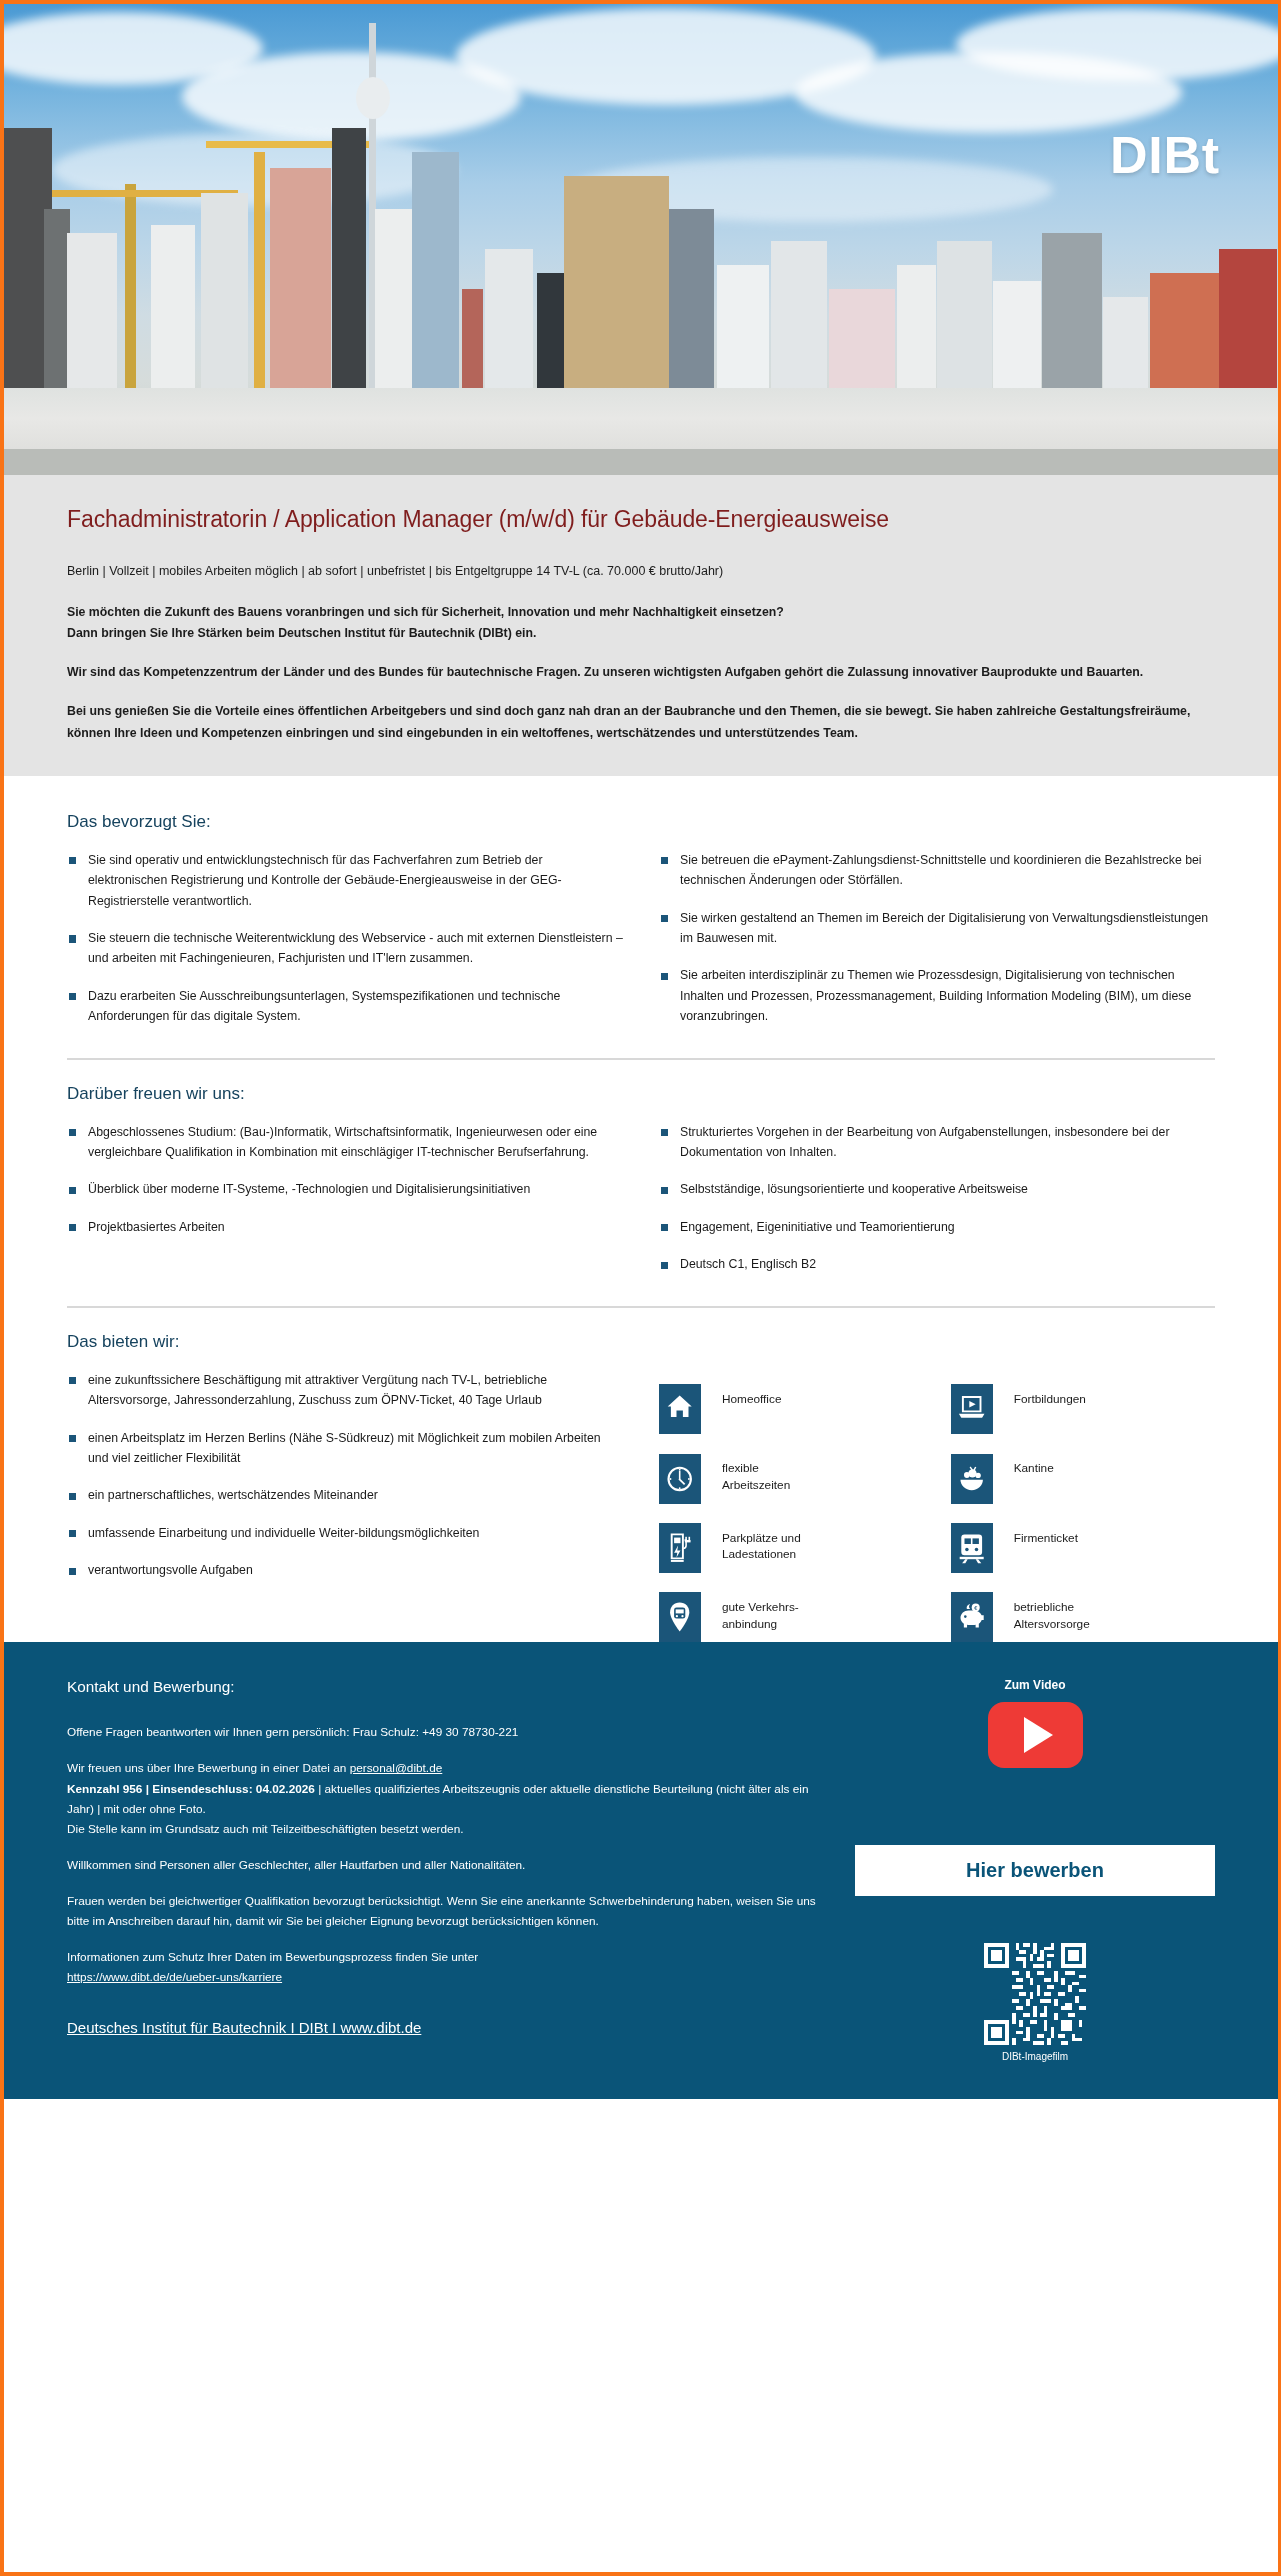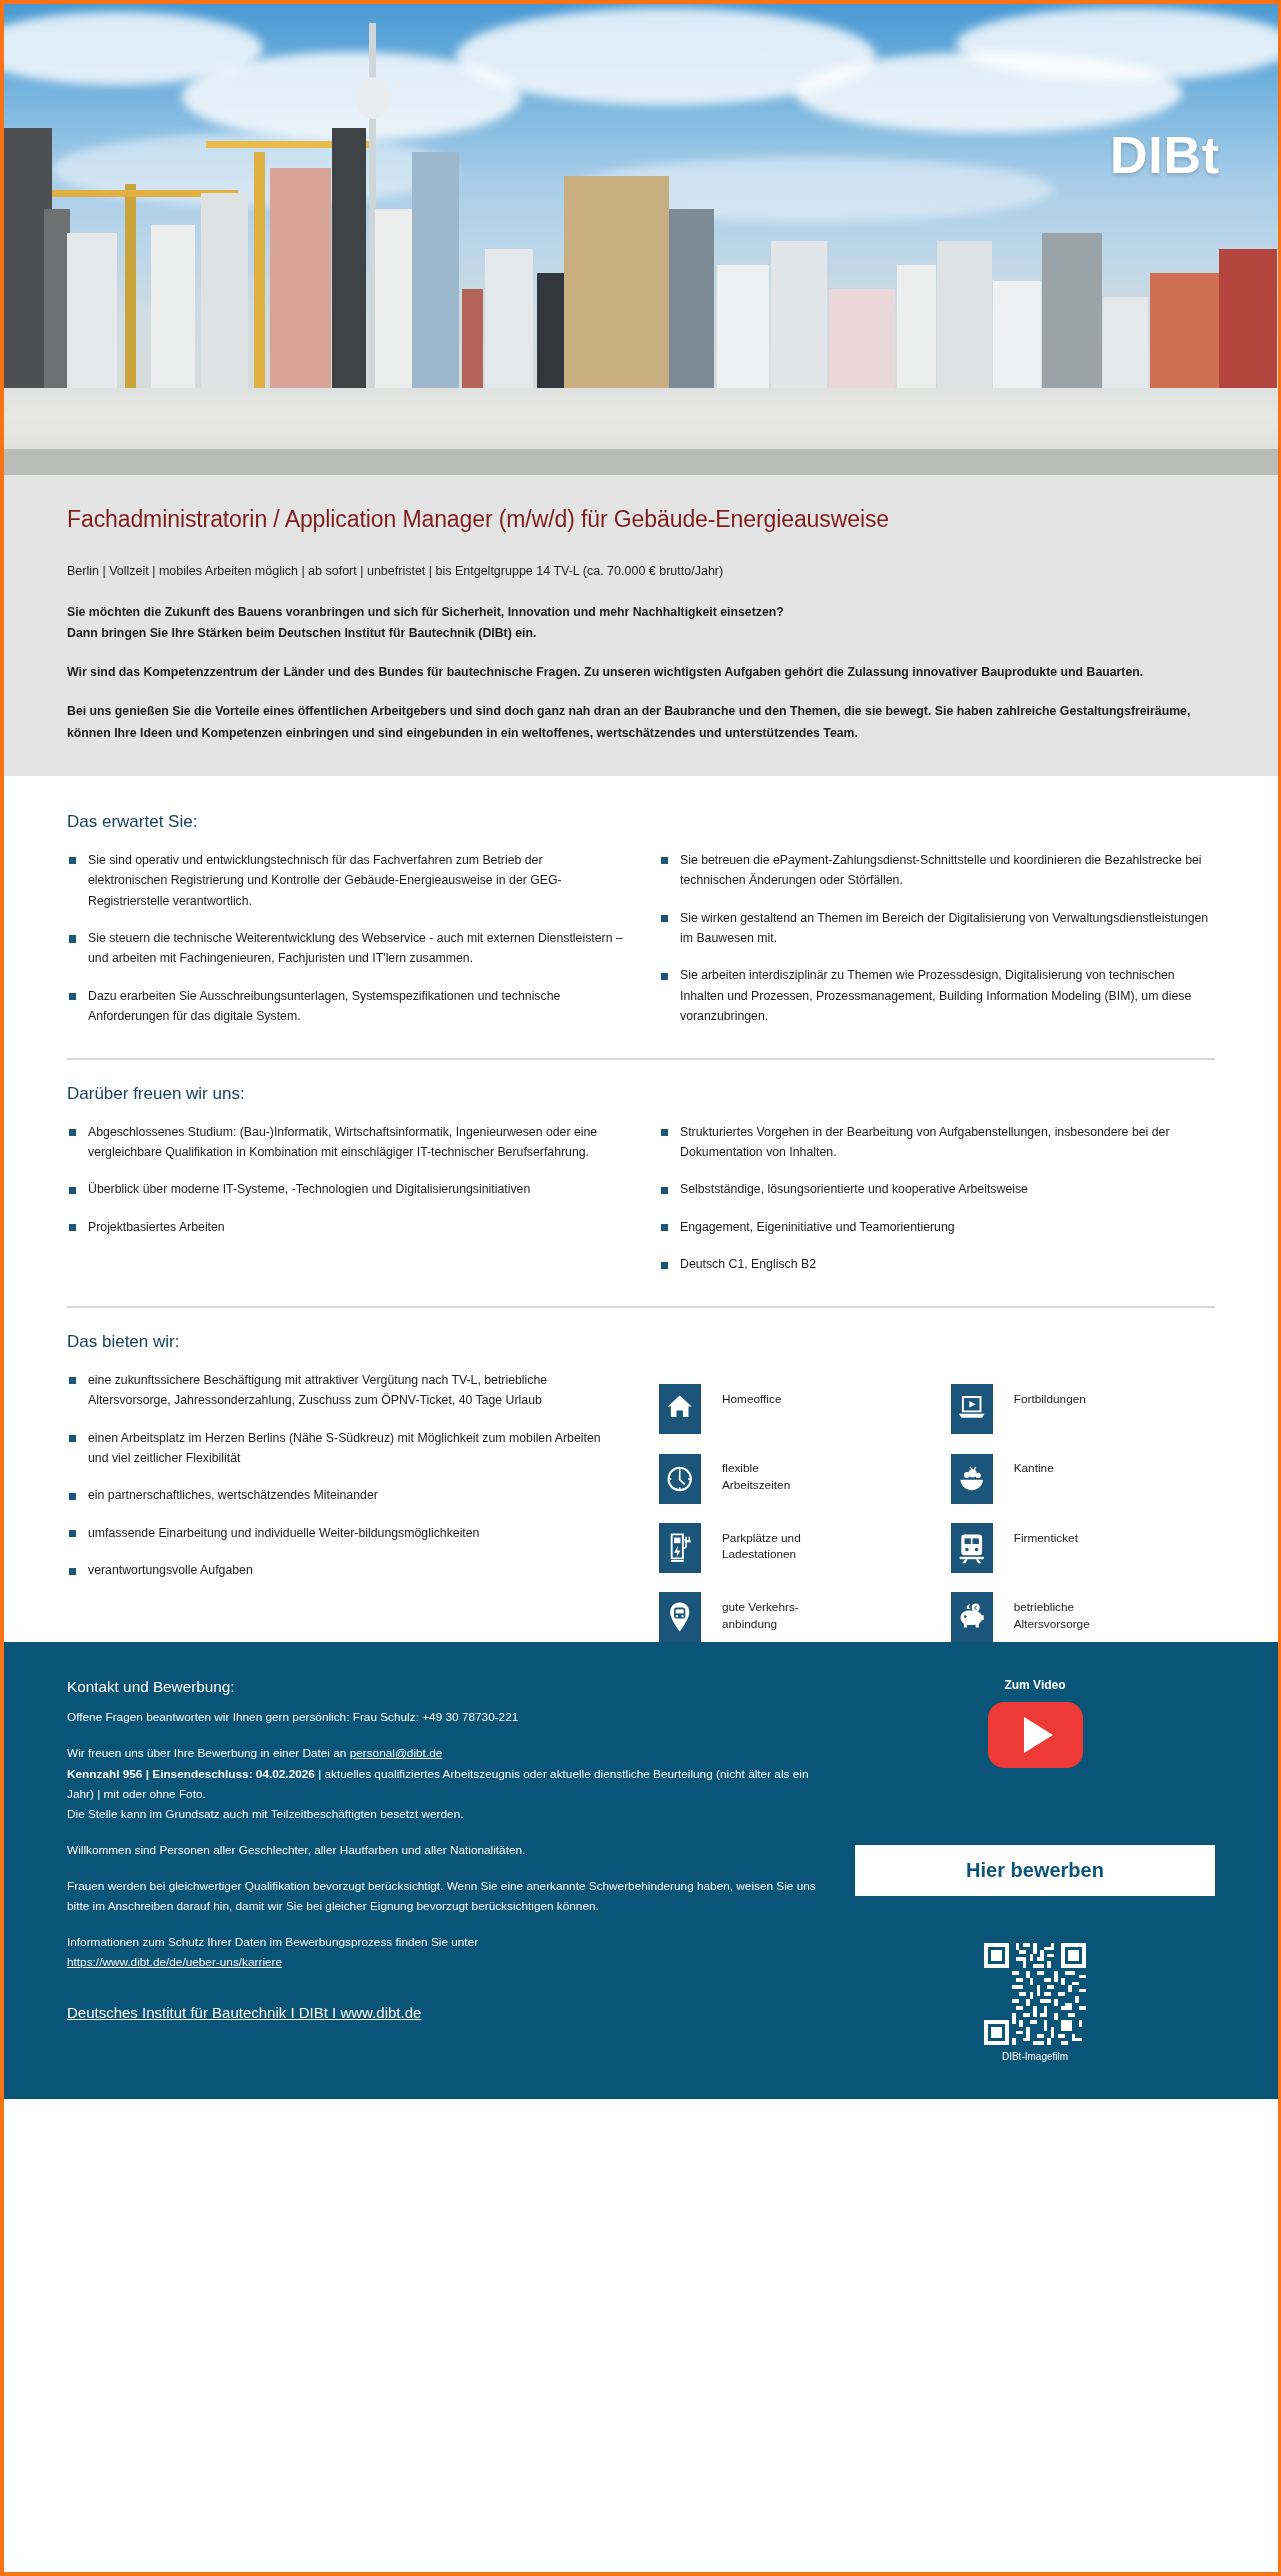--- a/index.html
+++ b/index.html
@@ -137,21 +137,21 @@
     color: #ffffff;
     padding: 36px 63px 37px 63px;
     position: relative;
     min-height: 355px;
   }
   .foot-cols { display: flex; }
   .foot-left { width: 767px; }
   .foot-right { flex: 1; padding-left: 21px; text-align: center; }
   .foot-head {
     font-size: 15.3px;
-    margin-bottom: 11px;
+    margin-bottom: 26px;
     font-weight: normal;
   }
   .footer p {
     font-size: 11.8px;
     line-height: 1.70;
     margin-bottom: 16px;
   }
   .footer a, .ulink {
     color: #ffffff;
     text-decoration: underline;
@@ -257,21 +257,21 @@
     <h1 class="job-title">Fachadministratorin / Application Manager (m/w/d) für Gebäude-Energieausweise</h1>
     <div class="job-meta">Berlin | Vollzeit | mobiles Arbeiten möglich | ab sofort | unbefristet | bis Entgeltgruppe 14 TV-L (ca. 70.000 € brutto/Jahr)</div>
     <p id="p1">Sie möchten die Zukunft des Bauens voranbringen und sich für Sicherheit, Innovation und mehr Nachhaltigkeit einsetzen?<br>Dann bringen Sie Ihre Stärken beim Deutschen Institut für Bautechnik (DIBt) ein.</p>
     <p>Wir sind das Kompetenzzentrum der Länder und des Bundes für bautechnische Fragen. Zu unseren wichtigsten Aufgaben gehört die Zulassung innovativer Bauprodukte und Bauarten.</p>
     <p>Bei uns genießen Sie die Vorteile eines öffentlichen Arbeitgebers und sind doch ganz nah dran an der Baubranche und den Themen, die sie bewegt. Sie haben zahlreiche Gestaltungsfreiräume, können Ihre Ideen und Kompetenzen einbringen und sind eingebunden in ein weltoffenes, wertschätzendes und unterstützendes Team.</p>
   </div>
 
   <div class="body-wrap">
 
     <section>
-      <h2 class="sec-head">Das erwartet Sie:</h2>
+      <h2 class="sec-head">Das bevorzugt Sie:</h2>
       <div class="cols">
         <div class="col">
             <ul class="b" id="expect-left">
               <li>Sie sind operativ und entwicklungstechnisch für das Fachverfahren zum Betrieb der elektronischen Registrierung und Kontrolle der Gebäude-Energieausweise in der GEG-Registrierstelle verantwortlich.</li>
               <li>Sie steuern die technische Weiterentwicklung des Webservice - auch mit externen Dienstleistern – und arbeiten mit Fachingenieuren, Fachjuristen und IT'lern zusammen.</li>
               <li>Dazu erarbeiten Sie Ausschreibungsunterlagen, Systemspezifikationen und technische Anforderungen für das digitale System.</li>
             </ul>
           </div>
         <div class="col">
             <ul class="b" id="expect-right">

